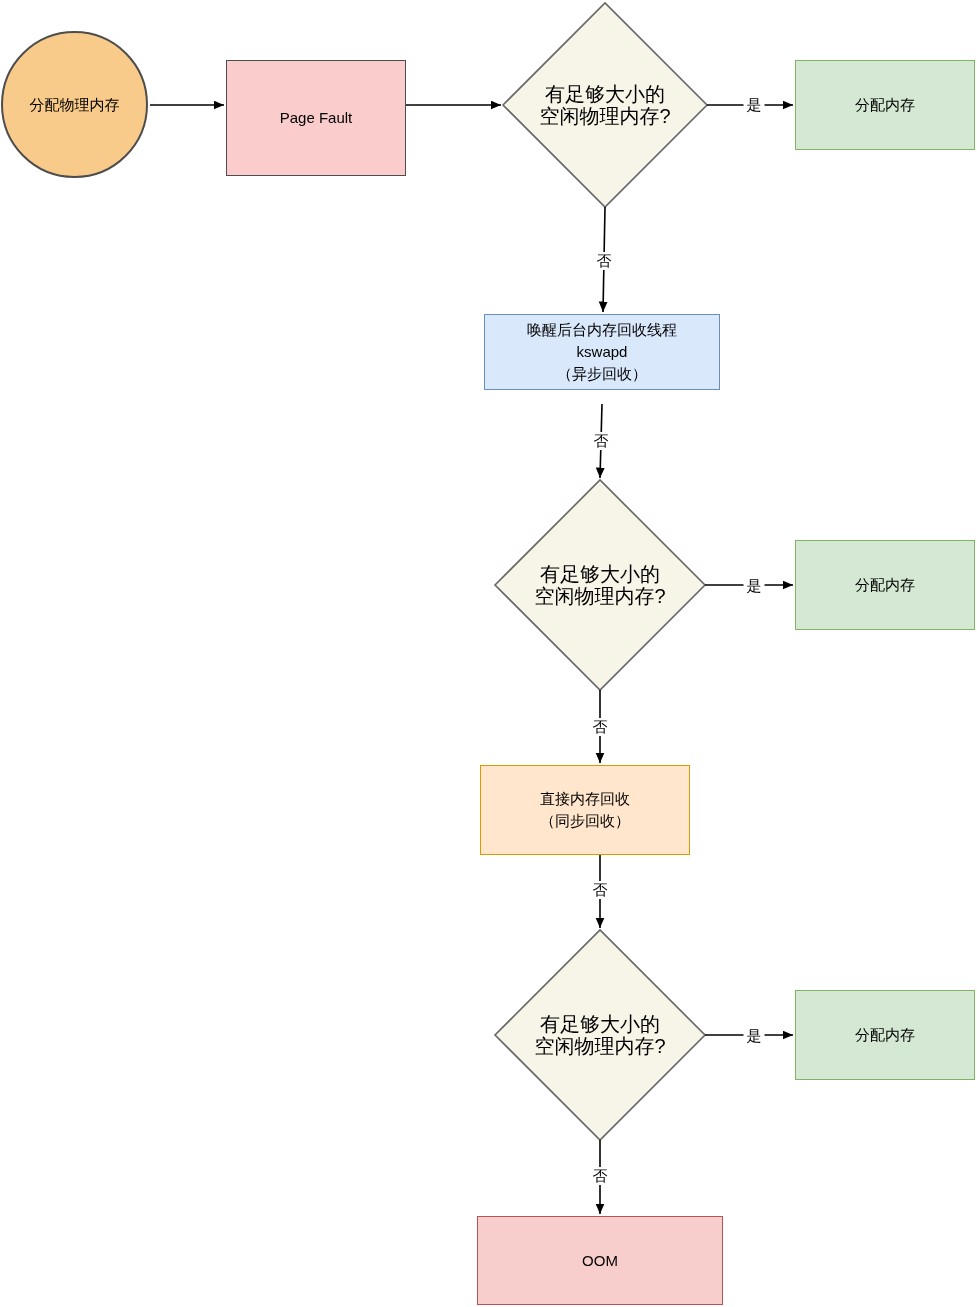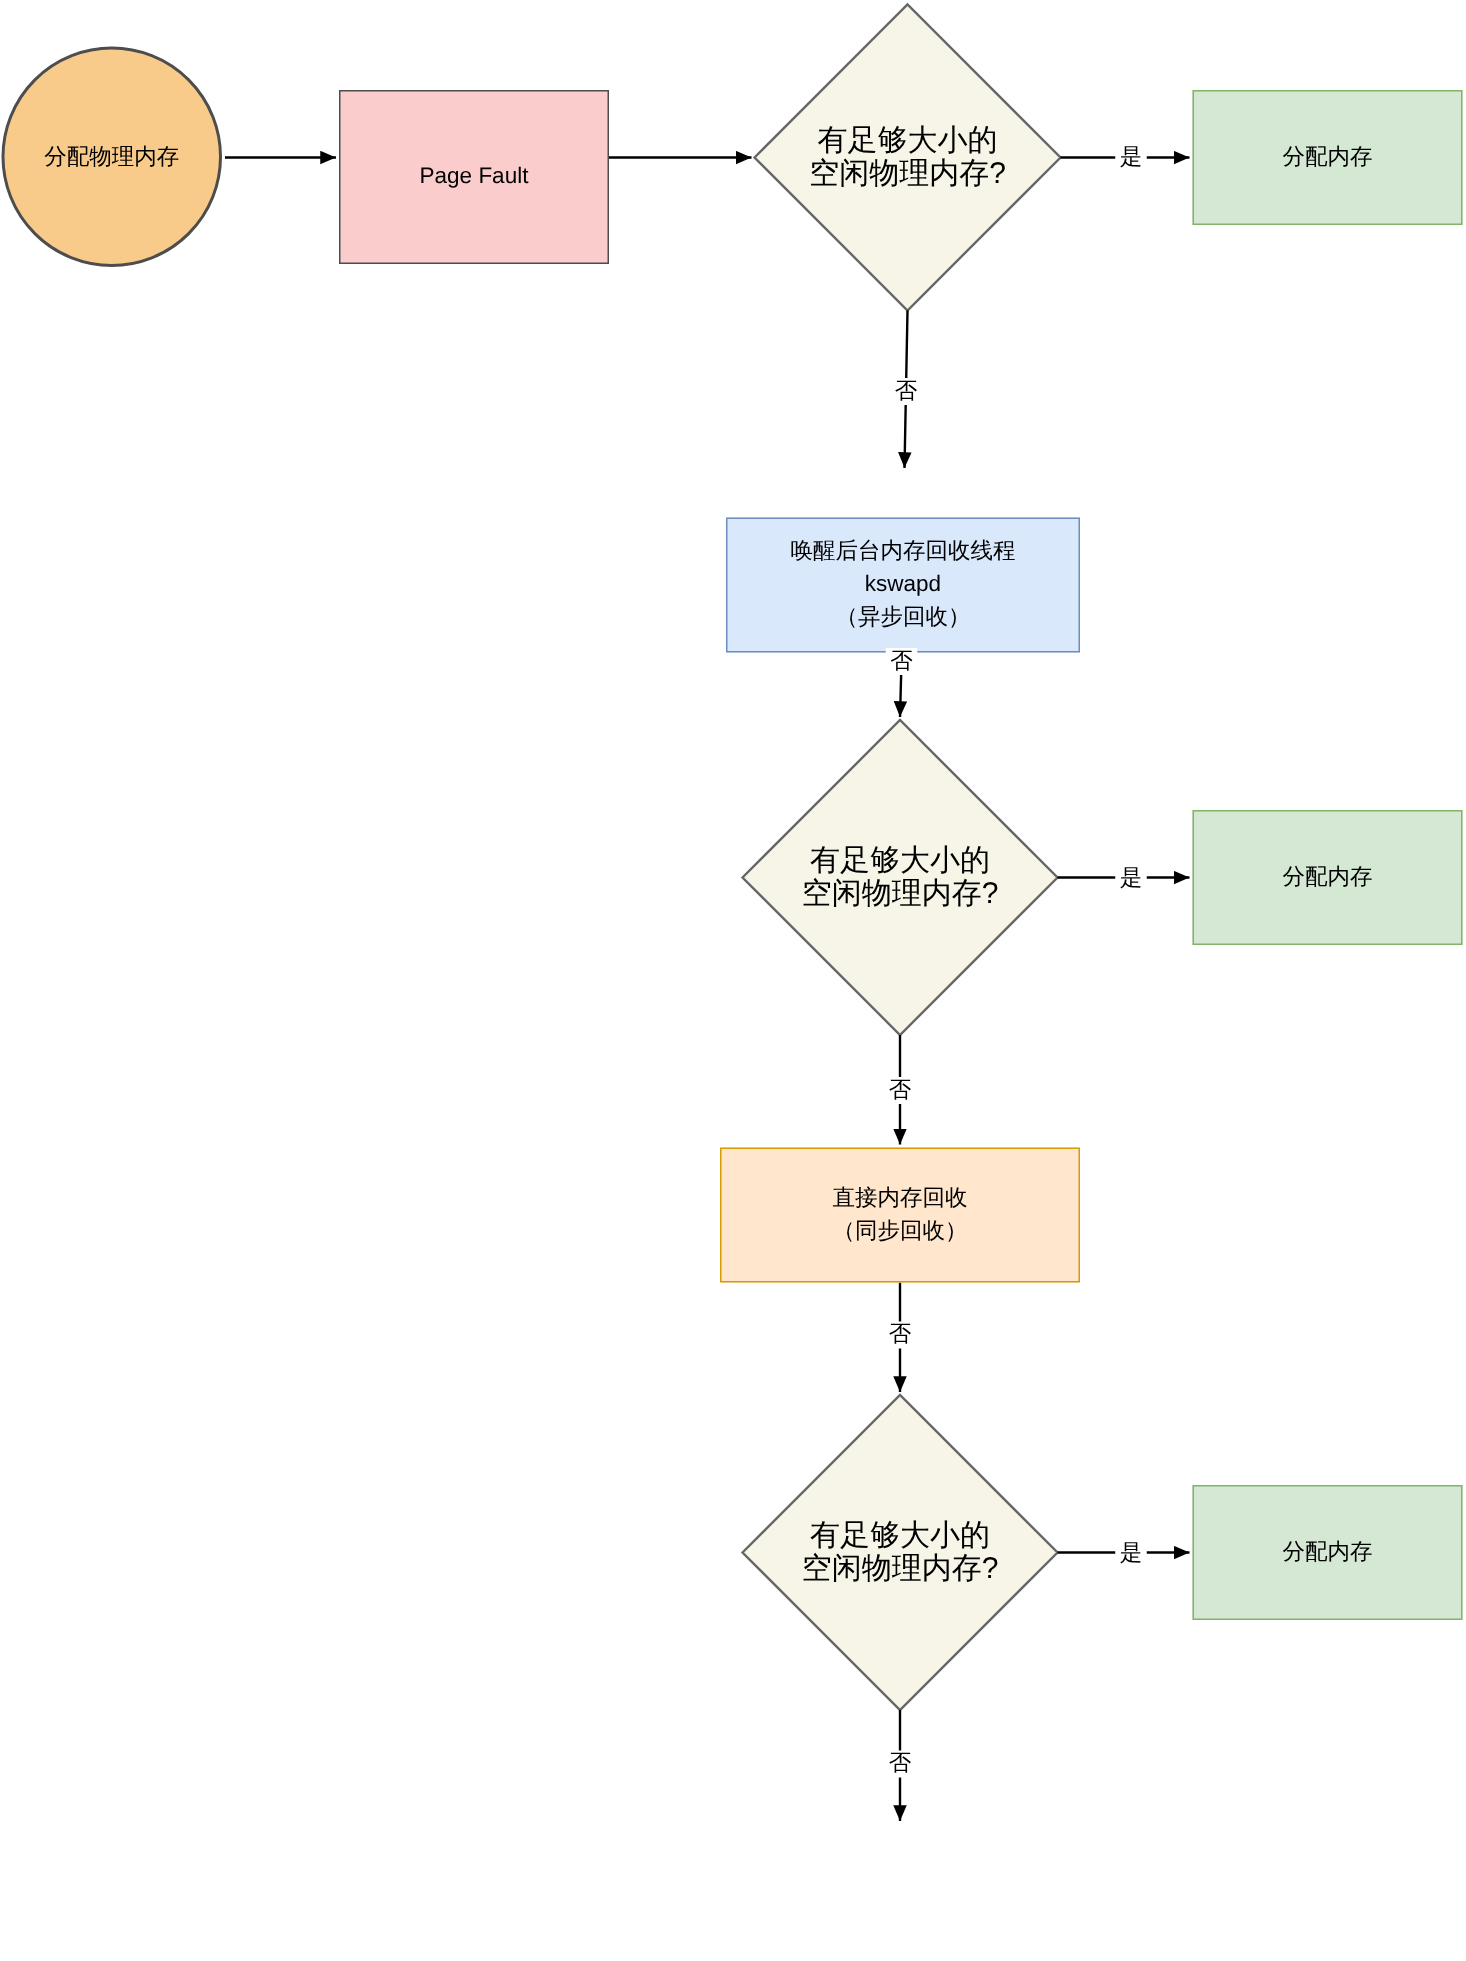--- a/index.html
+++ b/index.html
@@ -57,28 +57,27 @@
   .node.allocate {
     width: 180px; height: 90px;
     background: var(--allocate-fill);
     border: 1.5px solid var(--allocate-border);
   }
   .node.allocate-1 { left: 795px; top: 60px; }
   .node.allocate-2 { left: 795px; top: 540px; }
   .node.allocate-3 { left: 795px; top: 990px; }
   .node.kswapd {
     left: 484px; top: 314px;
-    width: 236px; height: 90px;
+    width: 236px; height: 76px;
     background: var(--kswapd-fill);
     border: 1.5px solid var(--kswapd-border);
-    margin-top: 31px;
   }
   .node.direct-reclaim {
     left: 480px; top: 765px;
-    width: 240px; height: 90px;
+    width: 210px; height: 90px;
     background: var(--direct-fill);
     border: 1.5px solid var(--direct-border);
   }
   .node.oom {
     left: 477px; top: 1216px;
     width: 246px; height: 89px;
     background: var(--oom-fill);
     border: 1.5px solid var(--oom-border);
   }
   .decision-label {
@@ -152,20 +151,21 @@
   <div class="node allocate allocate-2">分配内存</div>
 
   <div class="node direct-reclaim">直接内存回收
 （同步回收）</div>
 
   <div class="decision-label d3">有足够大小的
 空闲物理内存?</div>
 
   <div class="node allocate allocate-3">分配内存</div>
 
+  <div class="node oom">OOM</div>
 
   <div class="edge-label" style="left:754px; top:105px;">是</div>
   <div class="edge-label" style="left:754px; top:586px;">是</div>
   <div class="edge-label" style="left:754px; top:1036px;">是</div>
 
   <div class="edge-label" style="left:604px; top:261px;">否</div>
   <div class="edge-label" style="left:601px; top:441px;">否</div>
   <div class="edge-label" style="left:600px; top:727px;">否</div>
   <div class="edge-label" style="left:600px; top:890px;">否</div>
   <div class="edge-label" style="left:600px; top:1176px;">否</div>

